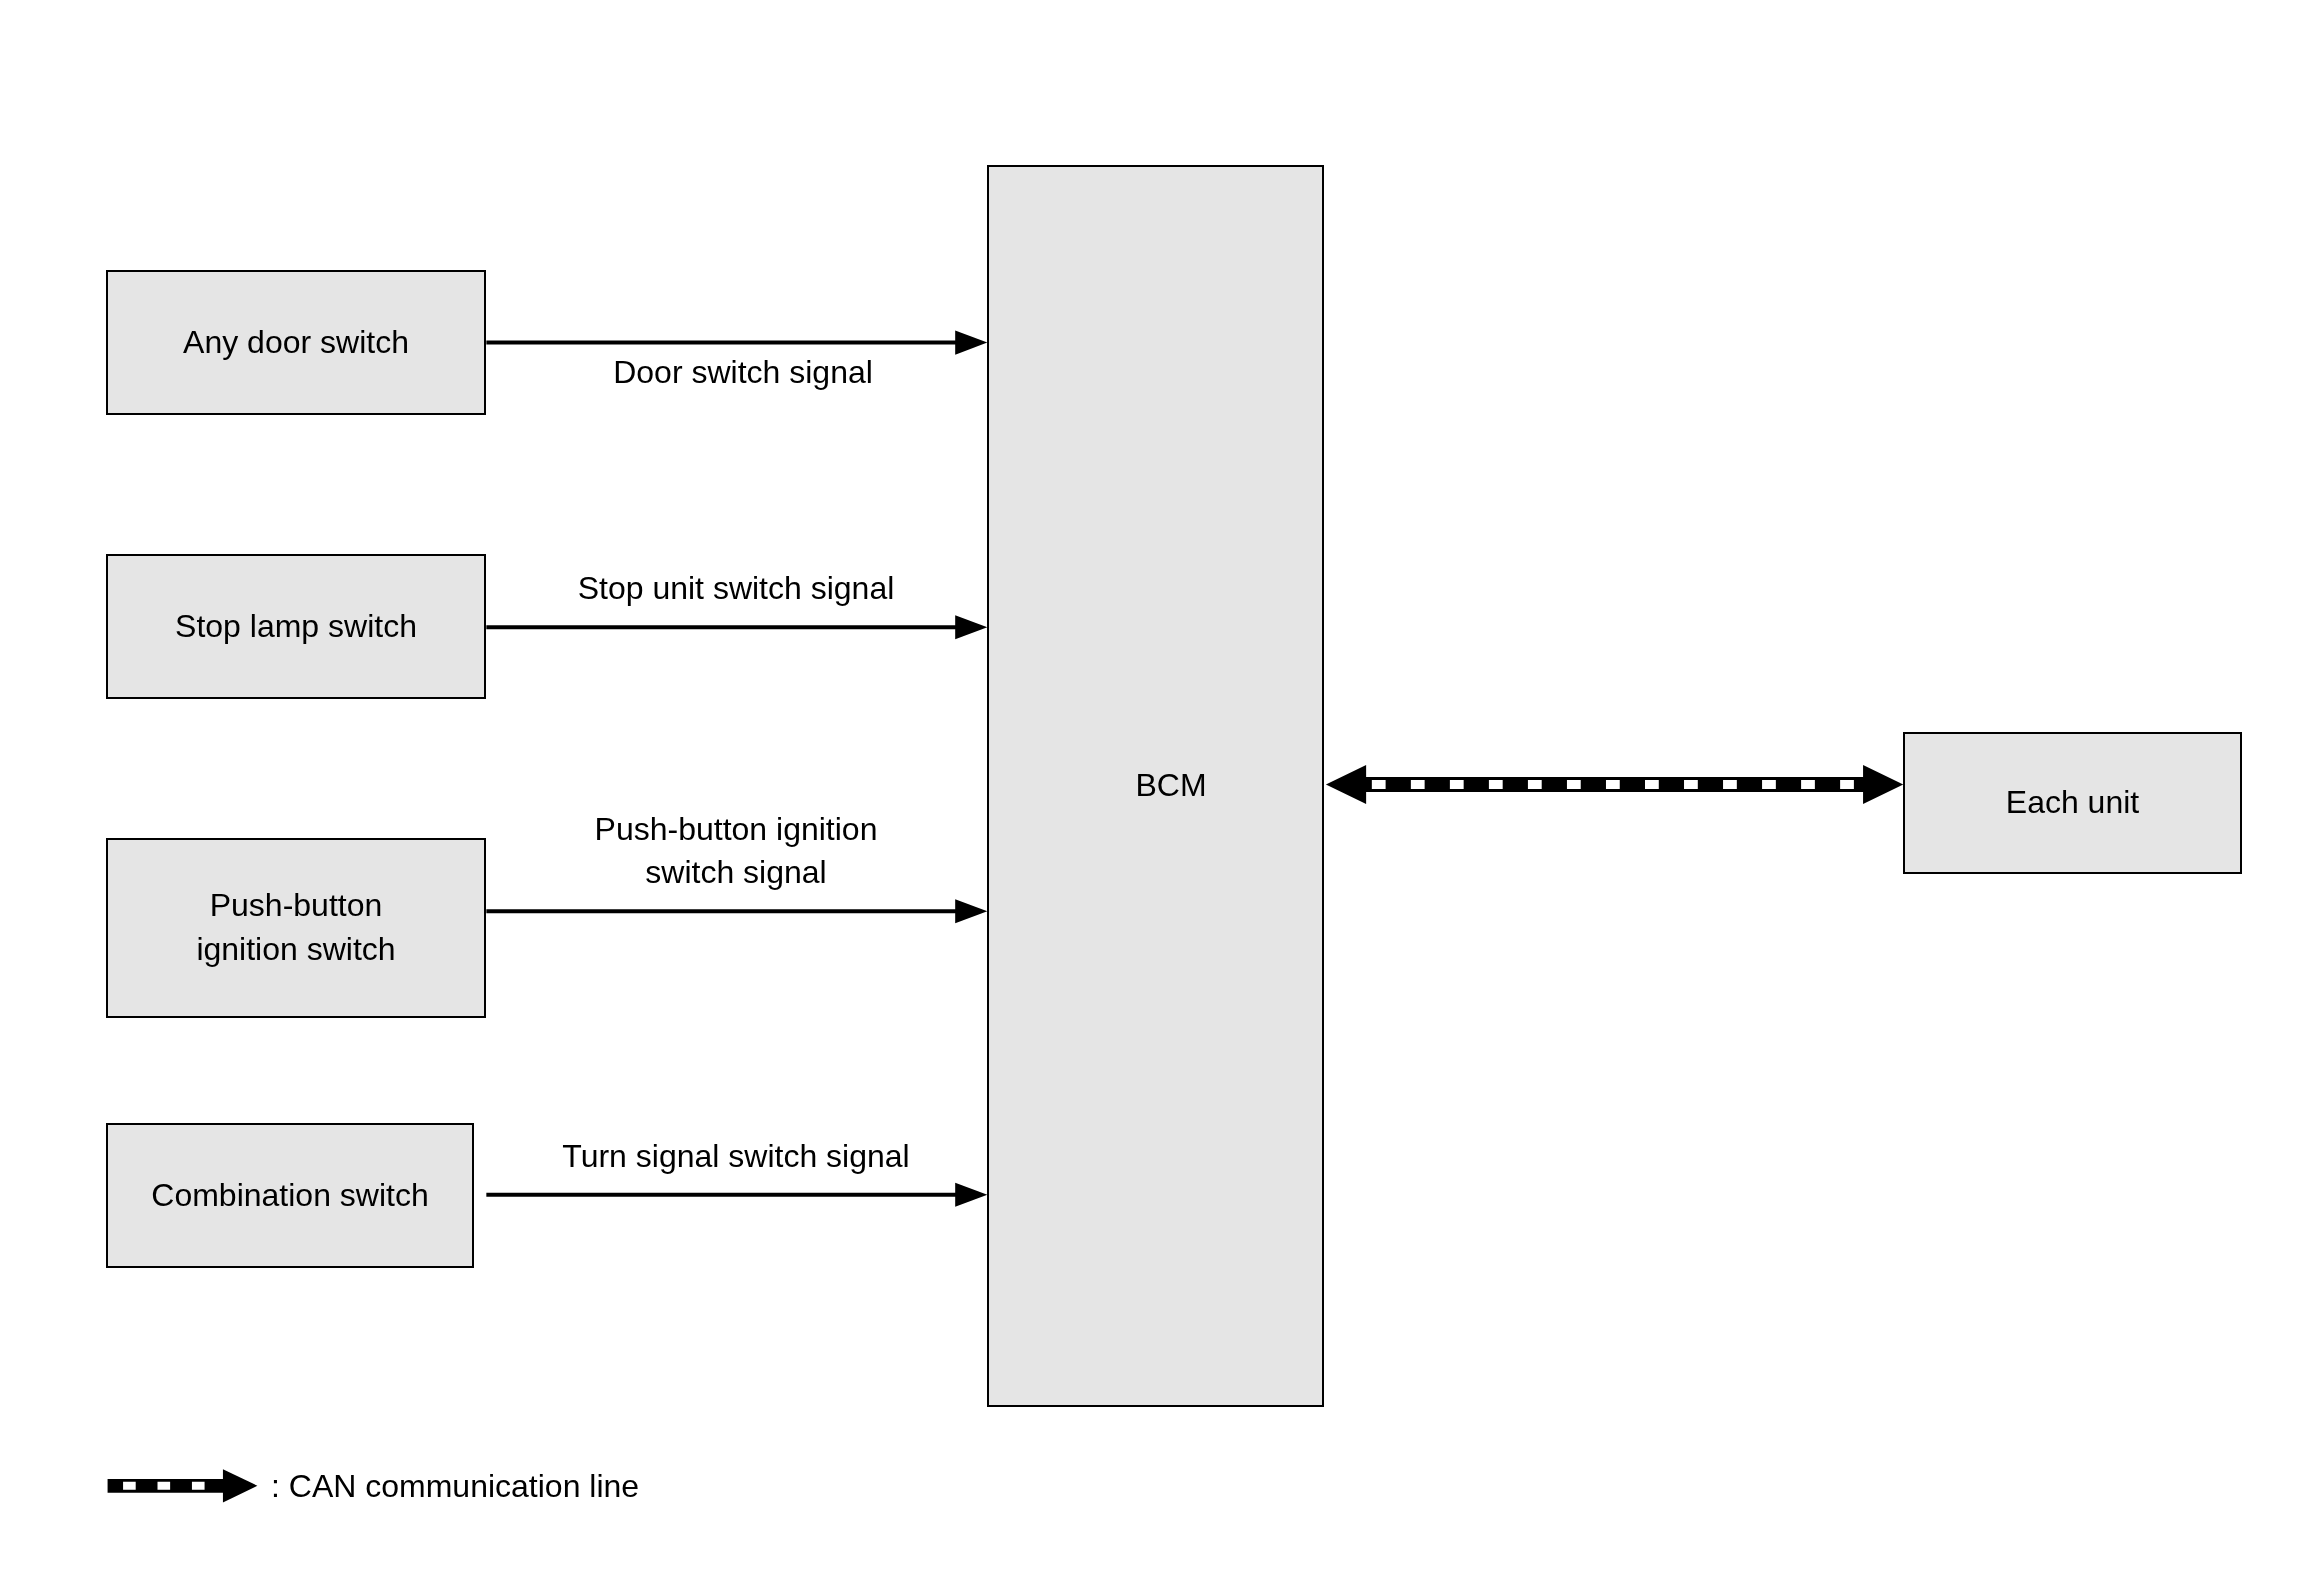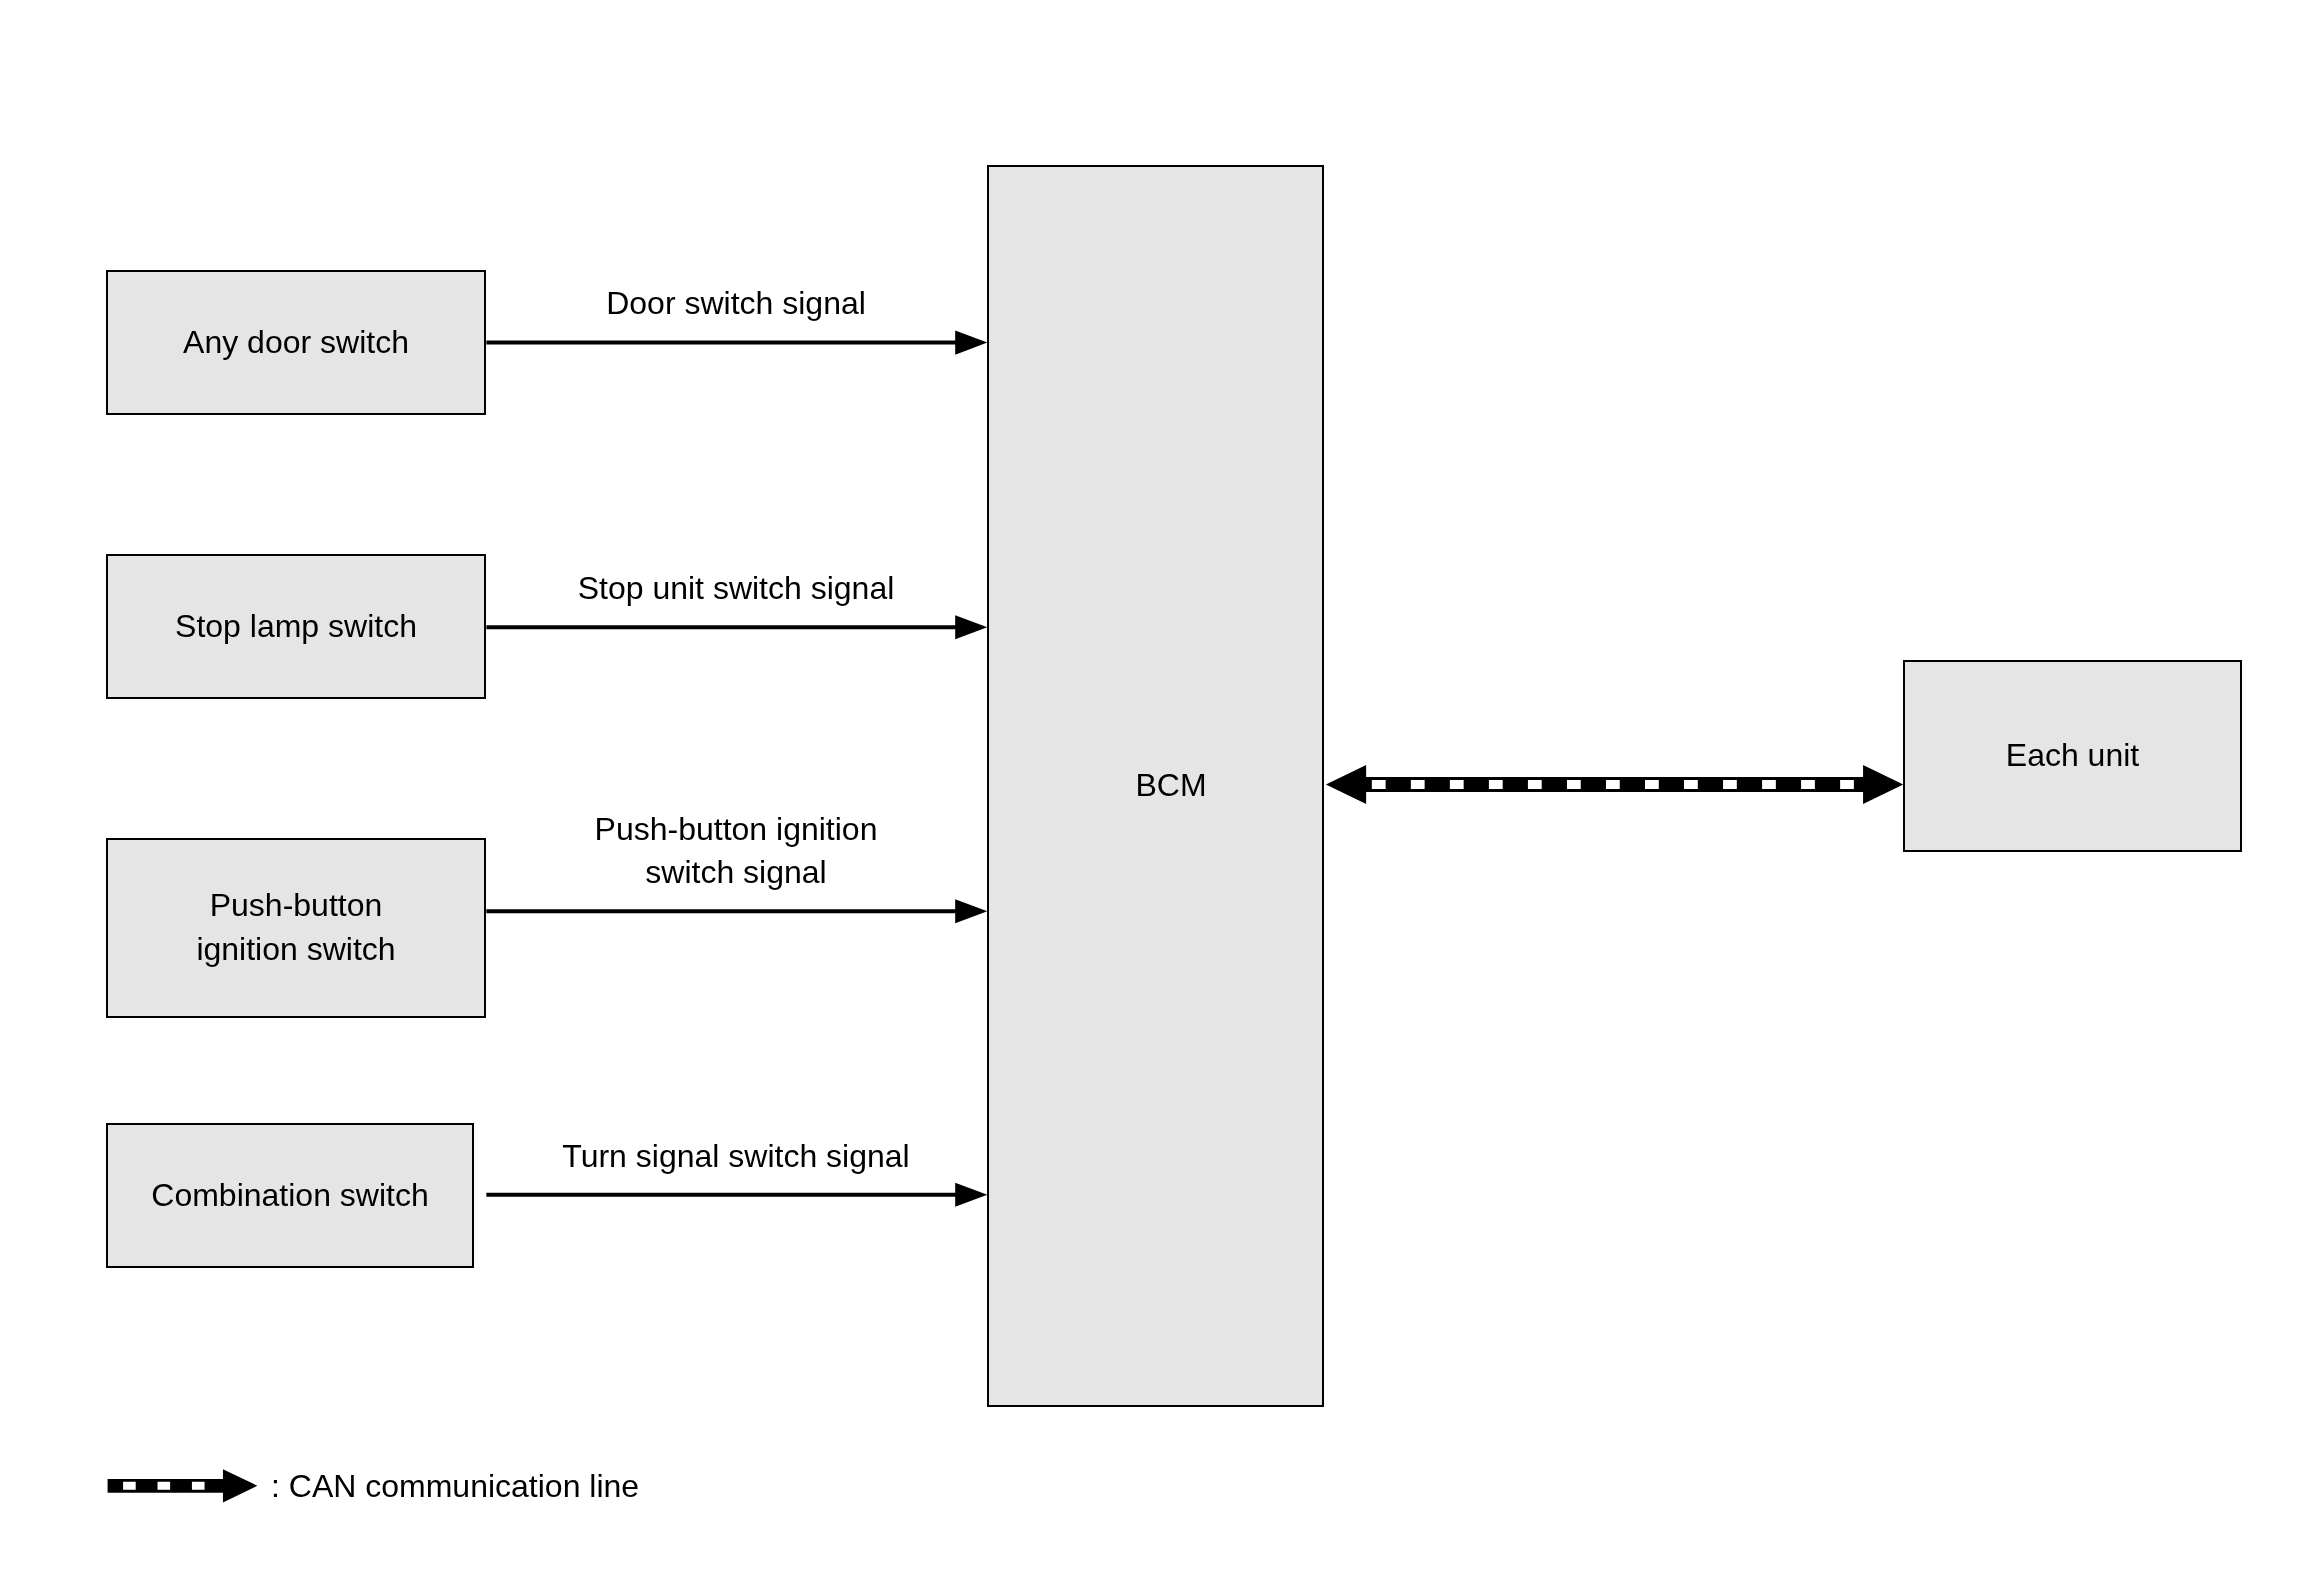--- a/index.html
+++ b/index.html
@@ -28,31 +28,31 @@
     text-align: center;
     font-size: 32px;
     line-height: 1.36;
     white-space: pre-line;
   }
   .box-any-door    { left: 106px;  top: 270px;  width: 380px; height: 145px; }
   .box-stop-lamp   { left: 106px;  top: 554px;  width: 380px; height: 145px; }
   .box-push-button { left: 106px;  top: 838px; width: 380px; height: 180px; }
   .box-combination { left: 106px;  top: 1123px; width: 368px; height: 145px; }
   .box-bcm         { left: 987px; top: 165px;  width: 337px; height: 1242px; padding-left: 31px; }
-  .box-each-unit   { left: 1903px; top: 660px; width: 339px; height: 192px; }
+  .box-each-unit   { left: 1903px; top: 732px; width: 339px; height: 142px; }
   .signal-label {
     position: absolute;
     left: 736px;
     transform: translateX(-50%);
     text-align: center;
     font-size: 32px;
     line-height: 1.36;
     white-space: pre-line;
   }
-  .signal-label-1 { bottom: 1247px; }
+  .signal-label-1 { bottom: 1178px; margin-left: 7px; }
   .signal-label-2 { bottom: 962px; }
   .signal-label-3 { bottom: 678px; }
   .signal-label-4 { bottom: 394px; margin-top: 48px; }
   .legend-label {
     position: absolute;
     left: 271px;
     top: 1464px;
     font-size: 32px;
     line-height: 44px;
     white-space: pre;

